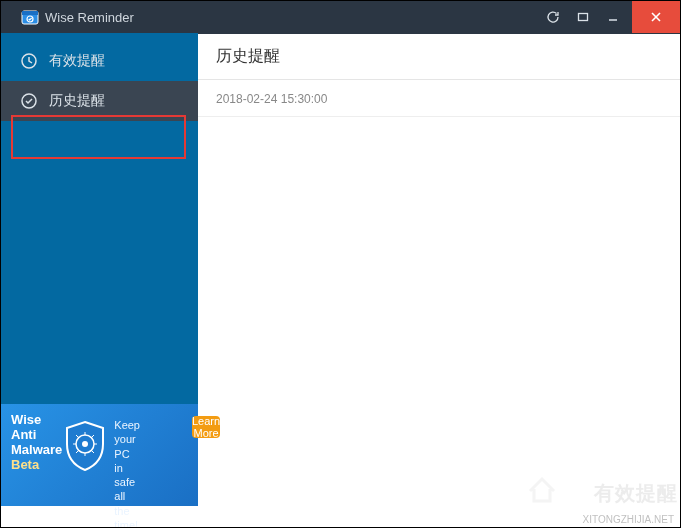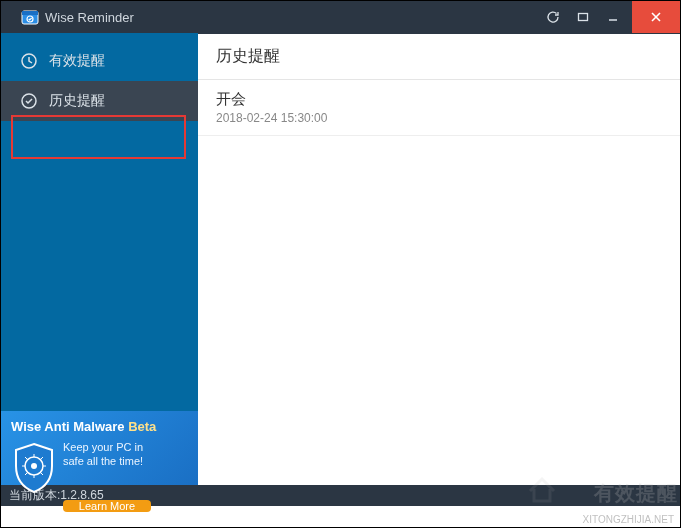--- a/index.html
+++ b/index.html
@@ -24,21 +24,21 @@
     .sidebar { width: 197px; background: #0369a1; display: flex; flex-direction: column; }
     .nav { padding-top: 8px; }
     .nav-item { height: 40px; display: flex; align-items: center; color: #dbe2e8; font-size: 14px; padding-left: 18px; cursor: pointer; position: relative; }
     .nav-item .nav-icon { width: 20px; height: 20px; margin-right: 10px; display: flex; align-items: center; justify-content: center; }
     .nav-item .nav-icon svg { stroke: #dbe2e8; fill: none; }
     .nav-item.active { background: #3a4552; }
     .nav-highlight { position: absolute; border: 2px solid #e53935; pointer-events: none; left: 10px; top: 82px; width: 175px; height: 44px; }
     
     
     .sidebar-spacer { flex: 1; }
-    .promo { height: 74px; background: linear-gradient(135deg, #2893e6 0%, #1a6fc4 100%); color: #fff; padding: 8px 1px 8px 10px; display: flex; flex-direction: column; position: relative; }
+    .promo { height: 102px; background: linear-gradient(135deg, #2893e6 0%, #1a6fc4 100%); color: #fff; padding: 8px 1px 8px 10px; display: flex; position: relative; }
     .promo-title { font-size: 13px; font-weight: bold; color: #fff; }
     .promo-title .beta { color: #ffe08a; }
     .promo-row { display: flex; margin-top: 6px; }
     .promo-shield { width: 46px; height: 56px; flex: 0 0 auto; display: flex; align-items: center; justify-content: center; }
     .promo-text { font-size: 11px; color: #eaf4ff; line-height: 1.3; margin-left: 6px; }
     .promo-btn { margin-top: 4px; margin-left: 52px; width: 88px; height: 22px; background: #f39c12; color: #fff; font-size: 11px; border: none; border-radius: 4px; cursor: pointer; display: flex; align-items: center; justify-content: center; }
     
     
     .main { flex: 1; background: #fff; border-top: 1px solid #2b3643; display: flex; flex-direction: column; }
     .main-header { height: 46px; border-bottom: 1px solid #e5e5e5; display: flex; align-items: center; padding-left: 18px; font-size: 16px; color: #333; }
@@ -146,29 +146,25 @@
               <div>safe all the time!</div>
             </div>
           </div>
           <button class="promo-btn">Learn More</button>
         </div>
       </div>
 
       <div class="main">
         <div class="main-header">历史提醒</div>
         <div class="reminder-item">
-          <div class="reminder-title">开会</div>
           <div class="reminder-time">2018-02-24 15:30:00</div>
         </div>
       </div>
     </div>
 
-    <div class="statusbar">
-      <span>当前版本:1.2.8.65</span>
-    </div>
   </div>
 
   <span class="home-icon-ghost">
     <svg width="36" height="36" viewBox="0 0 36 36">
         <path d="M6 20 L18 8 L30 20 M10 18 V30 H26 V18" stroke="rgba(170,170,170,0.5)" stroke-width="3" fill="none"></path>
       </svg>
   </span>
   <div class="watermark-ghost">有效提醒</div>
   <div class="watermark">XITONGZHIJIA.NET</div>
 </div>

